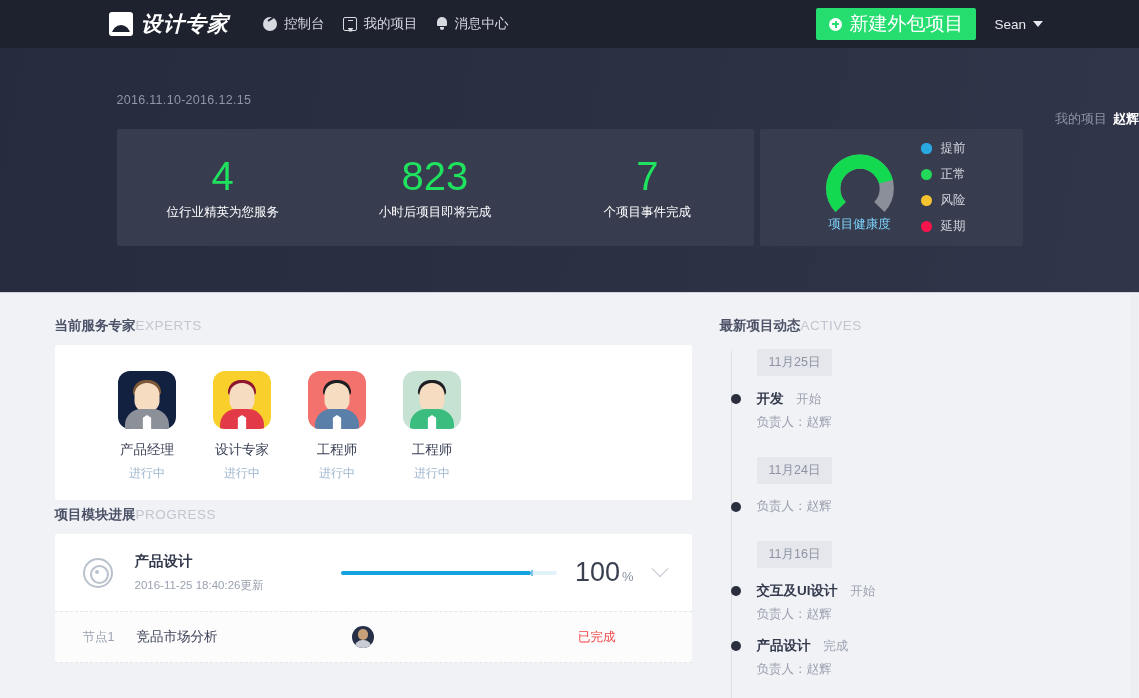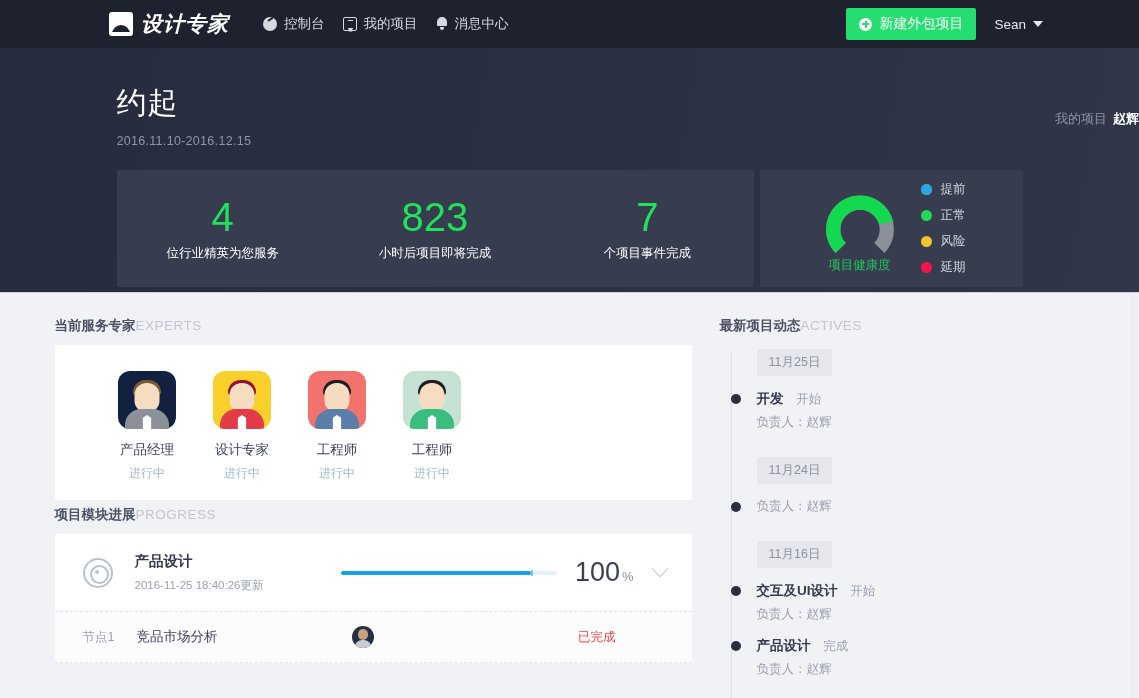--- a/index.html
+++ b/index.html
@@ -70,21 +70,21 @@
   }
   .ico-bell:after {
     content: ""; position: absolute; left: 4px; top: 10px;
     width: 4px; height: 2.5px; background: #d7d9e0; border-radius: 0 0 3px 3px;
   }
   .nav-right {
     position: absolute; right: 0; top: 0; height: 48px;
     display: flex; align-items: center; gap: 18px; padding-right: 96px;
   }
   .btn-new {
-    background: #25de6f; color: #ffffff; font-size: 14px;
+    background: #25de6f; color: #ffffff; font-size: 19px;
     border: none; border-radius: 2px;
     height: 32px; padding: 0 13px;
     display: flex; align-items: center; gap: 7px; cursor: pointer;
     font-family: inherit;
   }
   .plus-ico {
     width: 13px; height: 13px; border-radius: 50%; background: #ffffff;
     position: relative; flex: none;
   }
   .plus-ico:before, .plus-ico:after {
@@ -133,21 +133,21 @@
   }
   .stat-label { color: #ffffff; font-size: 12.5px; margin-top: 6px; }
 
   .health-card {
     background: #373c4e; border-radius: 2px;
     flex: 0 0 263px; height: 117px;
     display: flex; align-items: center; justify-content: center; gap: 18px;
   }
   .gauge-wrap { text-align: center; }
   .gauge { width: 86px; height: 72px; position: relative; }
-  .gauge-caption { color: #22c55e; font-size: 12.5px; margin-top: 2px; }
+  .gauge-caption { color: #7dd3fc; font-size: 12.5px; margin-top: 2px; }
   .legend { display: flex; flex-direction: column; gap: 9px; }
   .legend-item { display: flex; align-items: center; gap: 9px; }
   .legend-dot { width: 11px; height: 11px; border-radius: 50%; flex: none; }
   .legend-label { color: #d3d6df; font-size: 12.5px; }
 
   
   .content {
     width: 1030px; margin: 0 auto;
     display: flex; gap: 28px; padding-top: 18px;
   }
@@ -294,21 +294,20 @@
     </button>
     <div class="user-menu">
       <span>Sean</span>
       <span class="caret-down"></span>
     </div>
   </div>
 </div>
 
 <div class="hero">
   <div class="hero-inner">
-    <div class="project-title">约起</div>
     <div class="project-dates">2016.11.10-2016.12.15</div>
     <div class="owner-line">
       <span>我的项目</span><b>赵辉</b>
     </div>
 
     <div class="cards-row">
       <div class="stats-card">
         <div class="stat">
           <div class="stat-num">4</div>
           <div class="stat-label">位行业精英为您服务</div>

